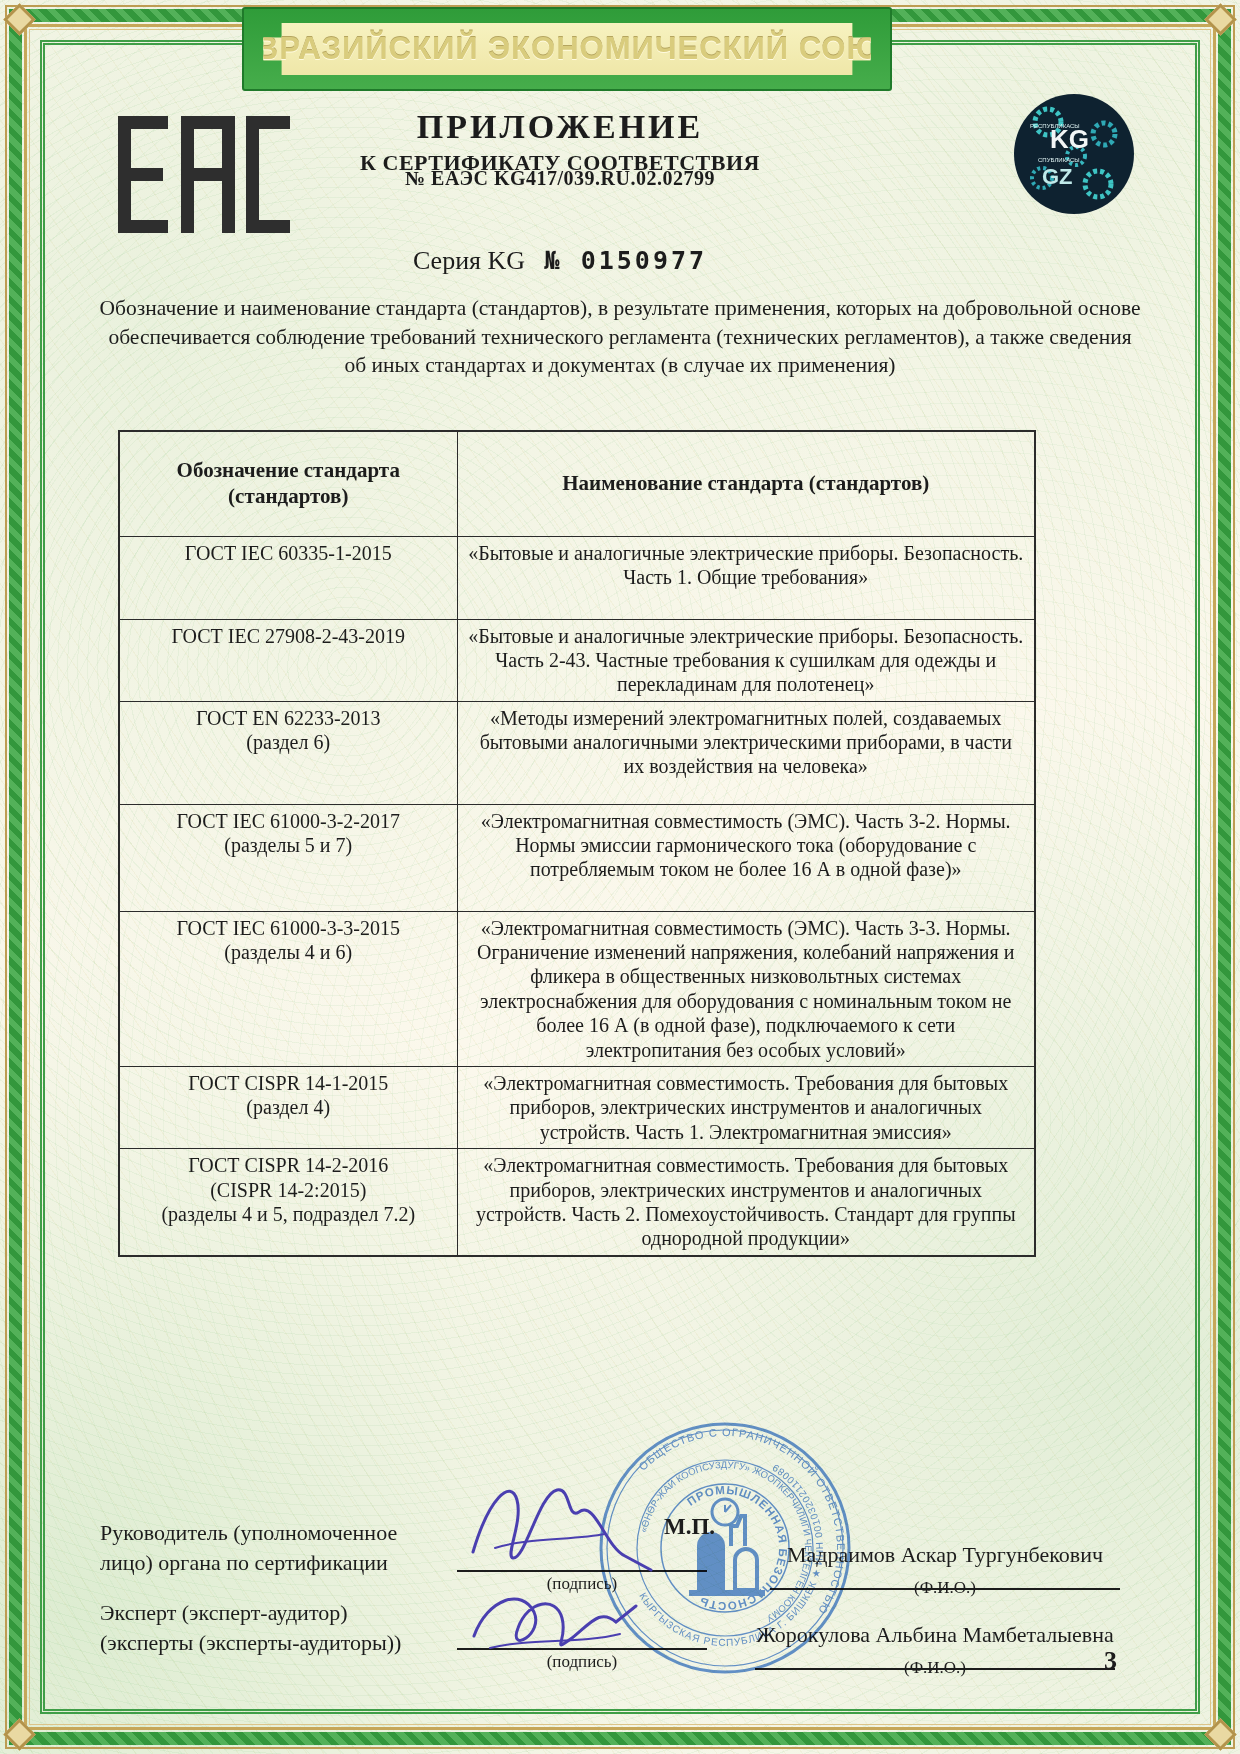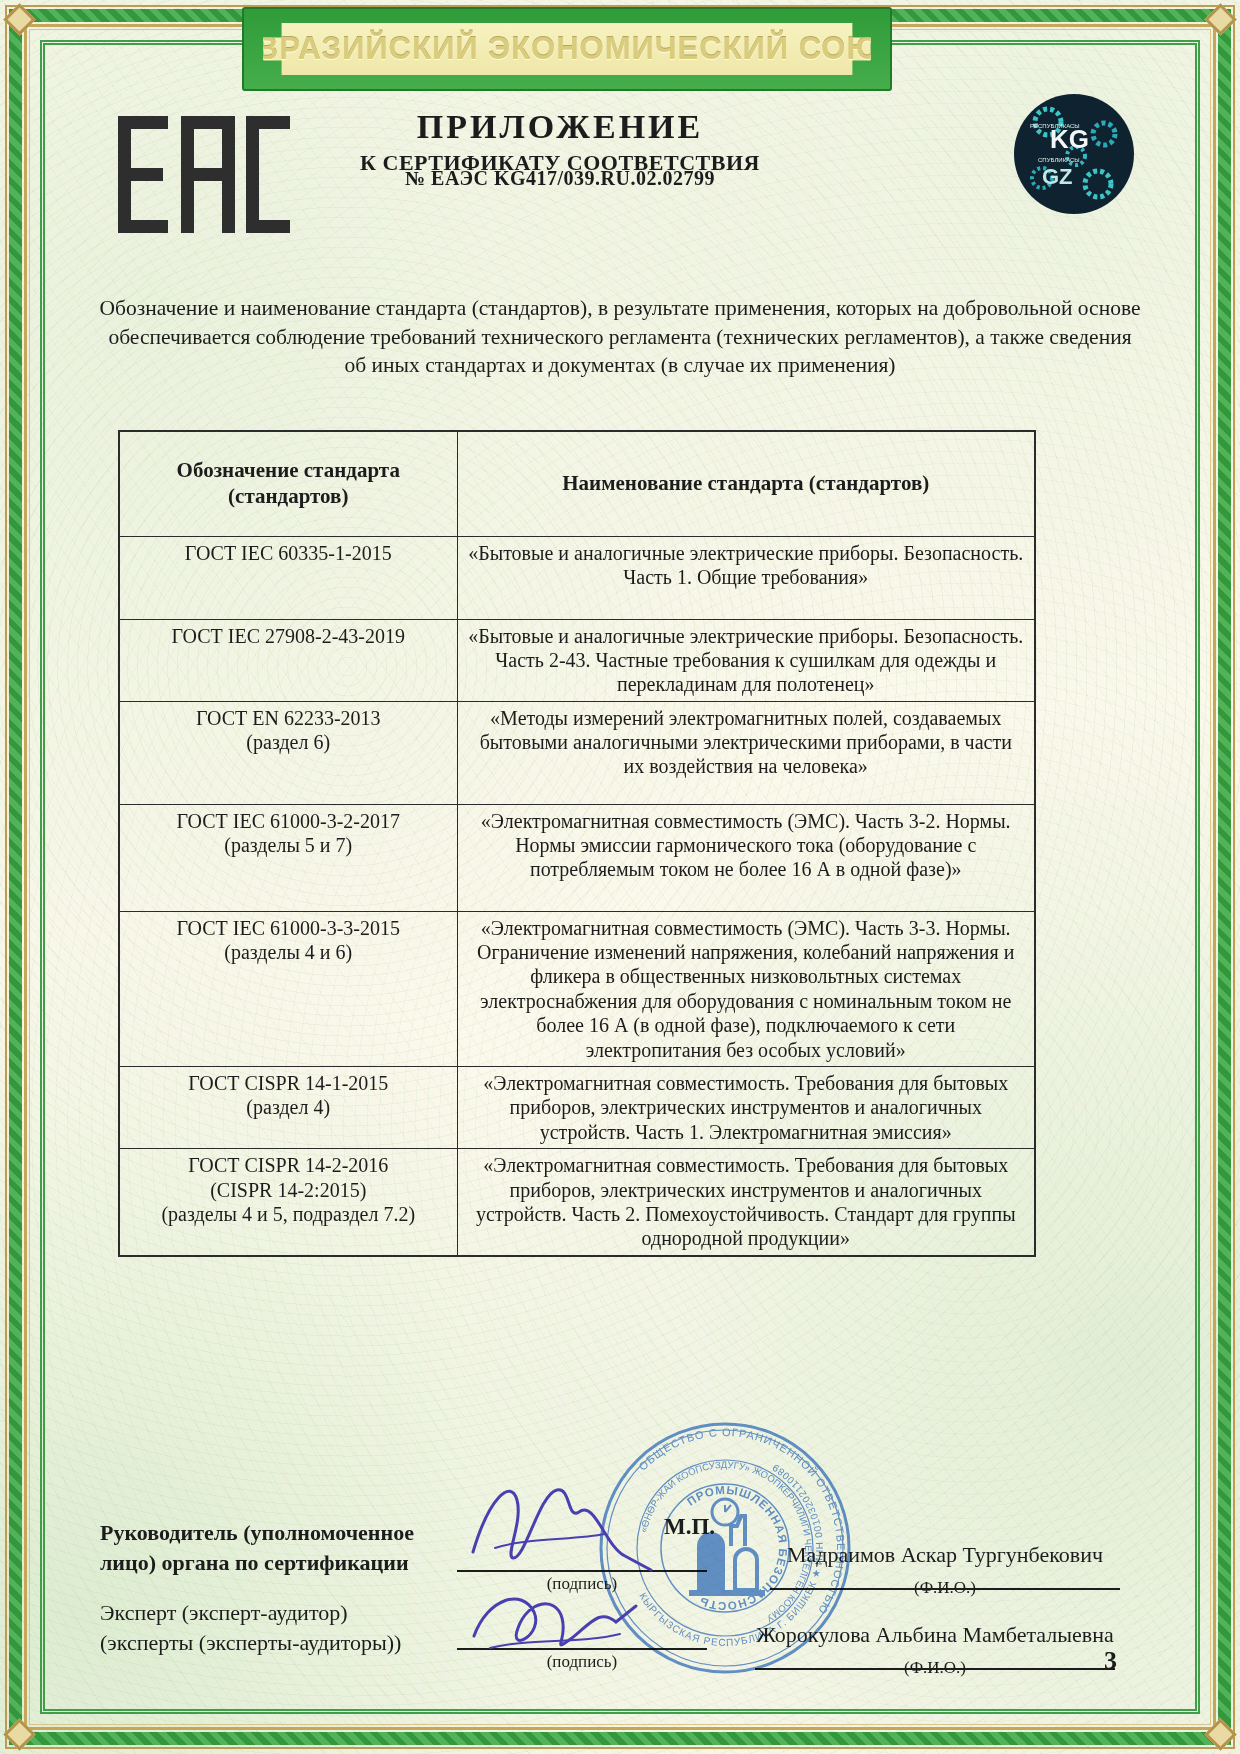--- a/index.html
+++ b/index.html
@@ -109,20 +109,24 @@
     <circle cx="64" cy="64" r="9" fill="none" stroke="#37b7bf" stroke-width="4" stroke-dasharray="3 3"></circle>
     <text x="38" y="56" font-family="Liberation Sans, sans-serif" font-size="26" font-weight="bold" fill="#f2f6f6">KG</text>
     <text x="30" y="92" font-family="Liberation Sans, sans-serif" font-size="22" font-weight="bold" fill="#bfe9e9">GZ</text>
     <text x="18" y="36" font-family="Liberation Sans, sans-serif" font-size="6" fill="#dff3f3">РЕСПУБЛИКАСЫ</text>
     <text x="26" y="70" font-family="Liberation Sans, sans-serif" font-size="6" fill="#dff3f3">СПУБЛИКАСЫ</text>
   </svg>
 
   <div class="title">ПРИЛОЖЕНИЕ</div>
   <div class="subtitle">К СЕРТИФИКАТУ СООТВЕТСТВИЯ</div>
   <div class="certno">№ ЕАЭС KG417/039.RU.02.02799</div>
+  <div class="series">
+    <span>Серия KG</span>&nbsp;&nbsp;
+    <span class="num">№ 0150977</span>
+  </div>
 
   <div class="intro">Обозначение и наименование стандарта (стандартов), в результате применения, которых на добровольной основе обеспечивается соблюдение требований технического регламента (технических регламентов), а также сведения об иных стандартах и документах (в случае их применения)</div>
 
   <table class="tbl">
     <colgroup>
         <col class="col-des">
         <col>
       </colgroup>
     <tbody>
         <tr style="height:105px;">
@@ -159,21 +163,21 @@
     </tr>
     <tr style="height:106px;">
       <td class="des">ГОСТ CISPR 14-2-2016
 (CISPR 14-2:2015)
 (разделы 4 и 5, подраздел 7.2)</td>
       <td>«Электромагнитная совместимость. Требования для бытовых приборов, электрических инструментов и аналогичных устройств. Часть 2. Помехоустойчивость. Стандарт для группы однородной продукции»</td>
     </tr>
   </tbody>
     </table>
 
-  <div class="abs role" style="left:100px;top:1518px;width:330px;font-weight:bold;">Руководитель (уполномоченное лицо) органа по сертификации</div>
+  <div class="abs role" style="left:100px;top:1518px;width:330px;">Руководитель (уполномоченное лицо) органа по сертификации</div>
   <div class="abs role" style="left:100px;top:1598px;width:340px;">Эксперт (эксперт-аудитор) (эксперты (эксперты-аудиторы))</div>
 
   <svg class="abs sig-svg" style="left:455px;top:1460px;" width="210" height="112" viewBox="0 0 210 112">
     <path d="M18,92 C34,38 56,18 62,40 C68,62 50,96 58,98 C70,100 84,34 102,30 C116,27 112,60 124,52 C140,40 150,86 170,96 L196,110" fill="none" stroke="#4a3fb0" stroke-width="3" stroke-linecap="round"></path>
     <path d="M40,88 C70,78 120,80 150,74" fill="none" stroke="#4a3fb0" stroke-width="2" stroke-linecap="round"></path>
   </svg>
   <div class="abs sigline" style="left:457px;top:1570px;width:250px;"></div>
   <div class="abs cap" style="left:457px;top:1574px;width:250px;">(подпись)</div>
 
   <svg class="abs sig-svg" style="left:460px;top:1578px;" width="190" height="86" viewBox="0 0 190 86">

